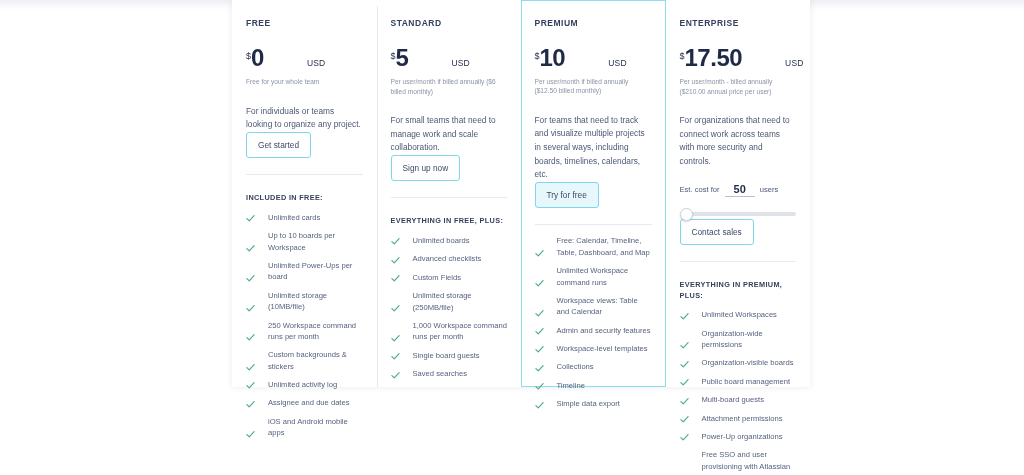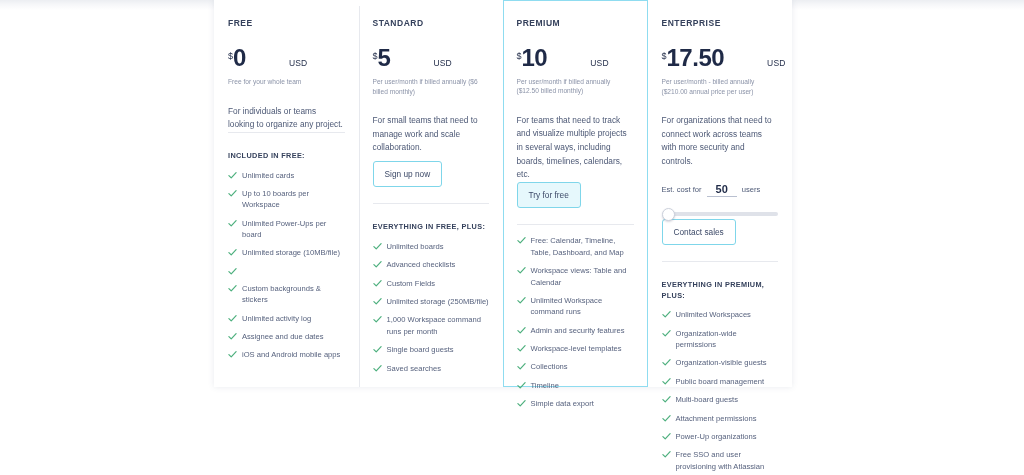--- a/index.html
+++ b/index.html
@@ -23,21 +23,21 @@
   .top-fade {
     position: absolute;
     left: 0; top: 0;
     width: 1024px;
     height: 10px;
     background: linear-gradient(to bottom, #eceef2 0%, #f6f7f9 45%, #ffffff 100%);
   }
 
   .plans {
     position: absolute;
-    left: 214px;
+    left: 232px;
     top: 0;
     width: 578px;
     height: 387px;
     display: flex;
     align-items: stretch;
     background: #be185d;
     box-shadow: 0 0 6px rgba(80,90,120,0.13);
   }
 
   .plan {
@@ -197,22 +197,23 @@
     font-weight: bold;
     letter-spacing: 0.35px;
     color: #35415c;
     line-height: 1.45;
     margin-bottom: 8px;
     text-transform: uppercase;
     margin-top: 8px;
   }
   .feature {
     display: flex;
-    align-items: flex-start;
+    align-items: flex-end;
     margin-bottom: 7px;
+    gap: 8px;
   }
   .check {
     flex: 0 0 auto;
     width: 9px;
     height: 9px;
     margin-right: 5px;
     margin-top: 1px;
   }
   .check svg { display: block; }
   .feature-text {
@@ -229,20 +230,21 @@
   <div class="plans">
       <div class="plan">
         <div class="plan-name">FREE</div>
         <div class="price-row">
           <span class="price-currency">$</span>
           <span class="price-amount">0</span>
           <span class="price-unit">USD</span>
         </div>
         <div class="price-note">Free for your whole team</div>
         <div class="plan-desc">For individuals or teams looking to organize any project.</div>
+        <div class="cta-wrap"><span class="cta">Get started</span></div>
         <div class="features">
           <div class="features-title">INCLUDED IN FREE:</div>
           <div class="feature">
             <span class="check">
               <svg width="9" height="9" viewBox="0 0 12 12">
                 <path d="M1.2 6.2 L4.3 9.2 L10.8 2.2" fill="none" stroke="#4caf7d" stroke-width="1.6" stroke-linecap="round" stroke-linejoin="round"></path>
               </svg>
             </span>
             <span class="feature-text">Unlimited cards</span>
           </div>
@@ -269,20 +271,21 @@
               </svg>
             </span>
             <span class="feature-text">Unlimited storage (10MB/file)</span>
           </div>
           <div class="feature">
             <span class="check">
               <svg width="9" height="9" viewBox="0 0 12 12">
                 <path d="M1.2 6.2 L4.3 9.2 L10.8 2.2" fill="none" stroke="#4caf7d" stroke-width="1.6" stroke-linecap="round" stroke-linejoin="round"></path>
               </svg>
             </span>
+            <span class="feature-text">250 Workspace command runs per month</span>
           </div>
           <div class="feature">
             <span class="check">
               <svg width="9" height="9" viewBox="0 0 12 12">
                 <path d="M1.2 6.2 L4.3 9.2 L10.8 2.2" fill="none" stroke="#4caf7d" stroke-width="1.6" stroke-linecap="round" stroke-linejoin="round"></path>
               </svg>
             </span>
             <span class="feature-text">Custom backgrounds &amp; stickers</span>
           </div>
           <div class="feature">
@@ -399,29 +402,29 @@
               </svg>
             </span>
             <span class="feature-text">Free: Calendar, Timeline, Table, Dashboard, and Map</span>
           </div>
           <div class="feature">
             <span class="check">
               <svg width="9" height="9" viewBox="0 0 12 12">
                 <path d="M1.2 6.2 L4.3 9.2 L10.8 2.2" fill="none" stroke="#4caf7d" stroke-width="1.6" stroke-linecap="round" stroke-linejoin="round"></path>
               </svg>
             </span>
+            <span class="feature-text">Unlimited Workspace command runs</span>
+          </div>
+          <div class="feature">
+            <span class="check">
+              <svg width="9" height="9" viewBox="0 0 12 12">
+                <path d="M1.2 6.2 L4.3 9.2 L10.8 2.2" fill="none" stroke="#4caf7d" stroke-width="1.6" stroke-linecap="round" stroke-linejoin="round"></path>
+              </svg>
+            </span>
             <span class="feature-text">Workspace views: Table and Calendar</span>
-          </div>
-          <div class="feature">
-            <span class="check">
-              <svg width="9" height="9" viewBox="0 0 12 12">
-                <path d="M1.2 6.2 L4.3 9.2 L10.8 2.2" fill="none" stroke="#4caf7d" stroke-width="1.6" stroke-linecap="round" stroke-linejoin="round"></path>
-              </svg>
-            </span>
-            <span class="feature-text">Unlimited Workspace command runs</span>
           </div>
           <div class="feature">
             <span class="check">
               <svg width="9" height="9" viewBox="0 0 12 12">
                 <path d="M1.2 6.2 L4.3 9.2 L10.8 2.2" fill="none" stroke="#4caf7d" stroke-width="1.6" stroke-linecap="round" stroke-linejoin="round"></path>
               </svg>
             </span>
             <span class="feature-text">Admin and security features</span>
           </div>
           <div class="feature">
@@ -496,21 +499,21 @@
               </svg>
             </span>
             <span class="feature-text">Organization-wide permissions</span>
           </div>
           <div class="feature">
             <span class="check">
               <svg width="9" height="9" viewBox="0 0 12 12">
                 <path d="M1.2 6.2 L4.3 9.2 L10.8 2.2" fill="none" stroke="#4caf7d" stroke-width="1.6" stroke-linecap="round" stroke-linejoin="round"></path>
               </svg>
             </span>
-            <span class="feature-text">Organization-visible guests</span>
+            <span class="feature-text">Organization-visible boards</span>
           </div>
           <div class="feature">
             <span class="check">
               <svg width="9" height="9" viewBox="0 0 12 12">
                 <path d="M1.2 6.2 L4.3 9.2 L10.8 2.2" fill="none" stroke="#4caf7d" stroke-width="1.6" stroke-linecap="round" stroke-linejoin="round"></path>
               </svg>
             </span>
             <span class="feature-text">Public board management</span>
           </div>
           <div class="feature">

